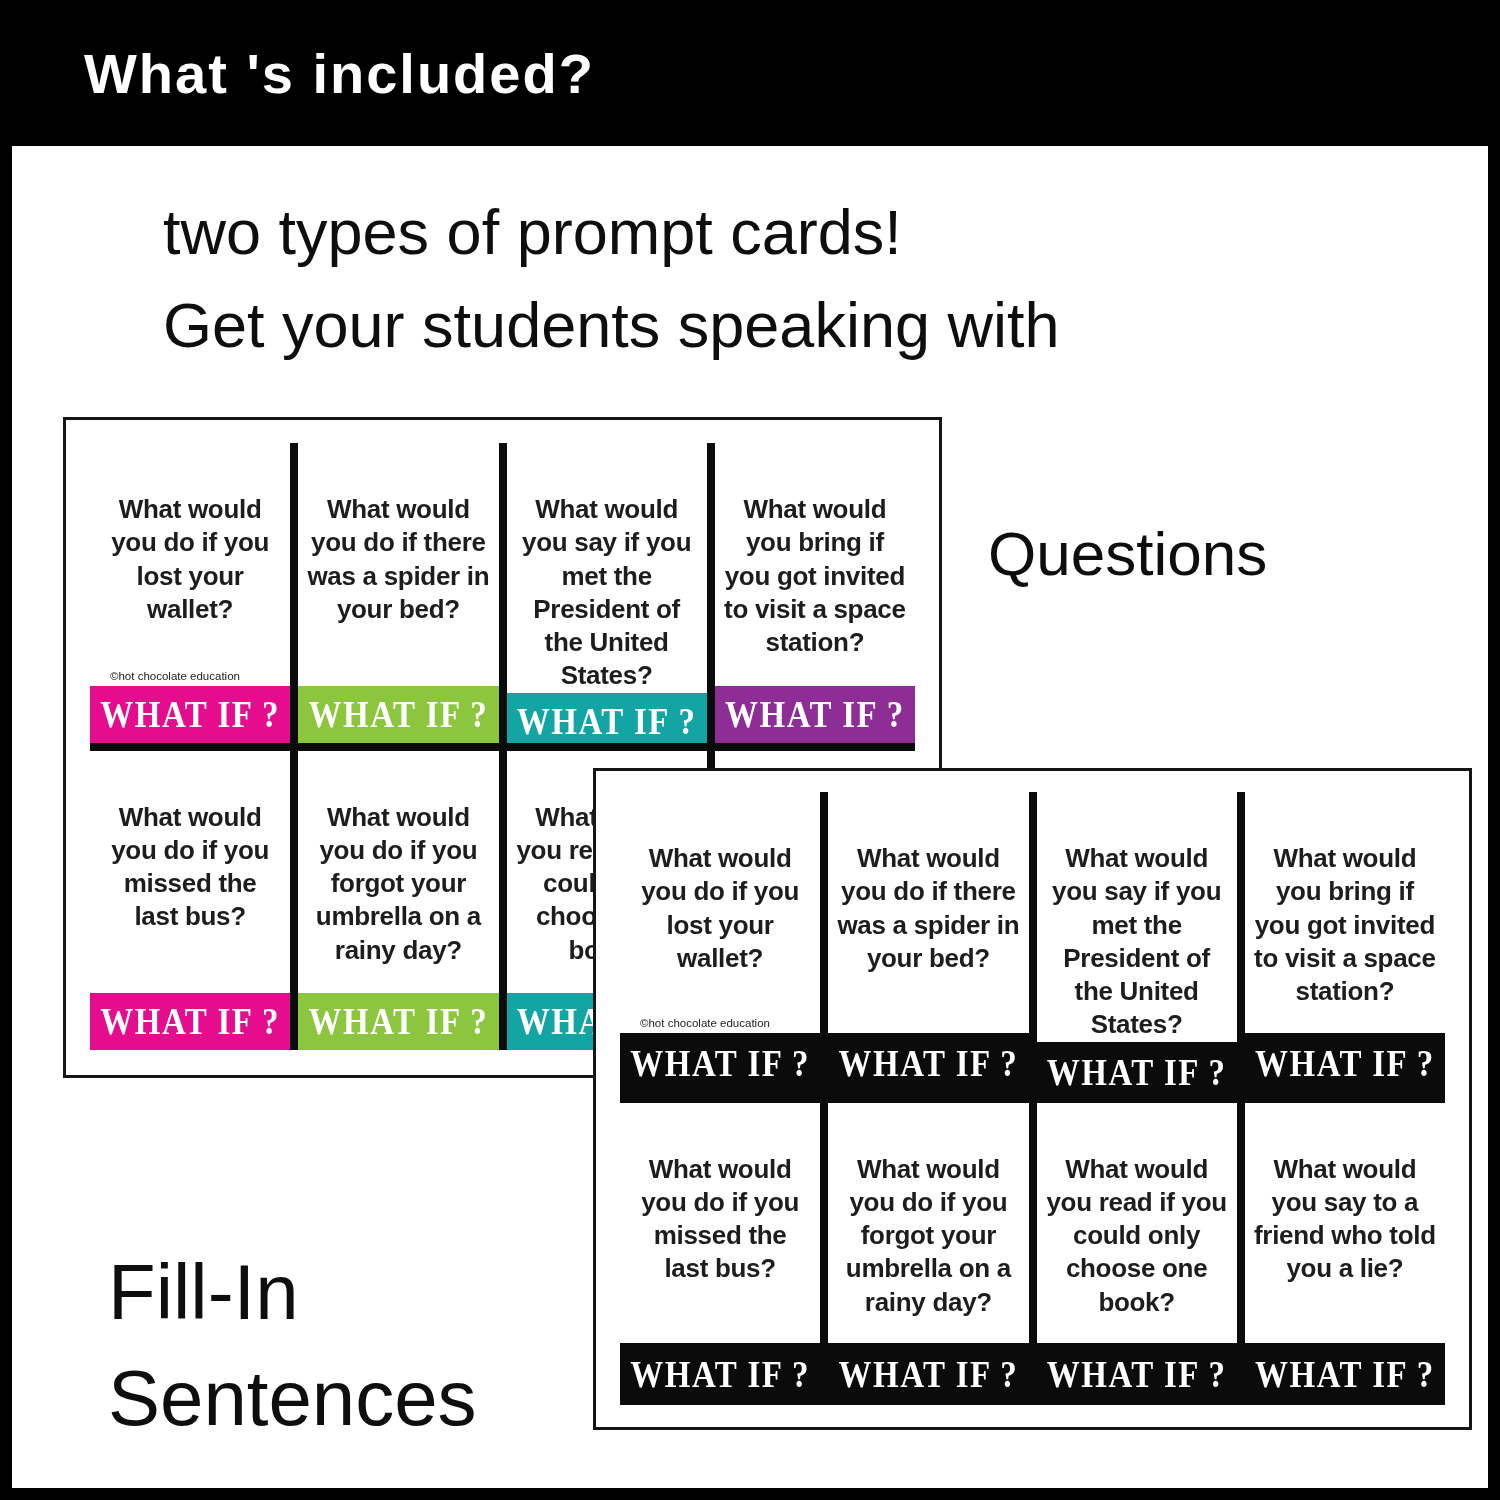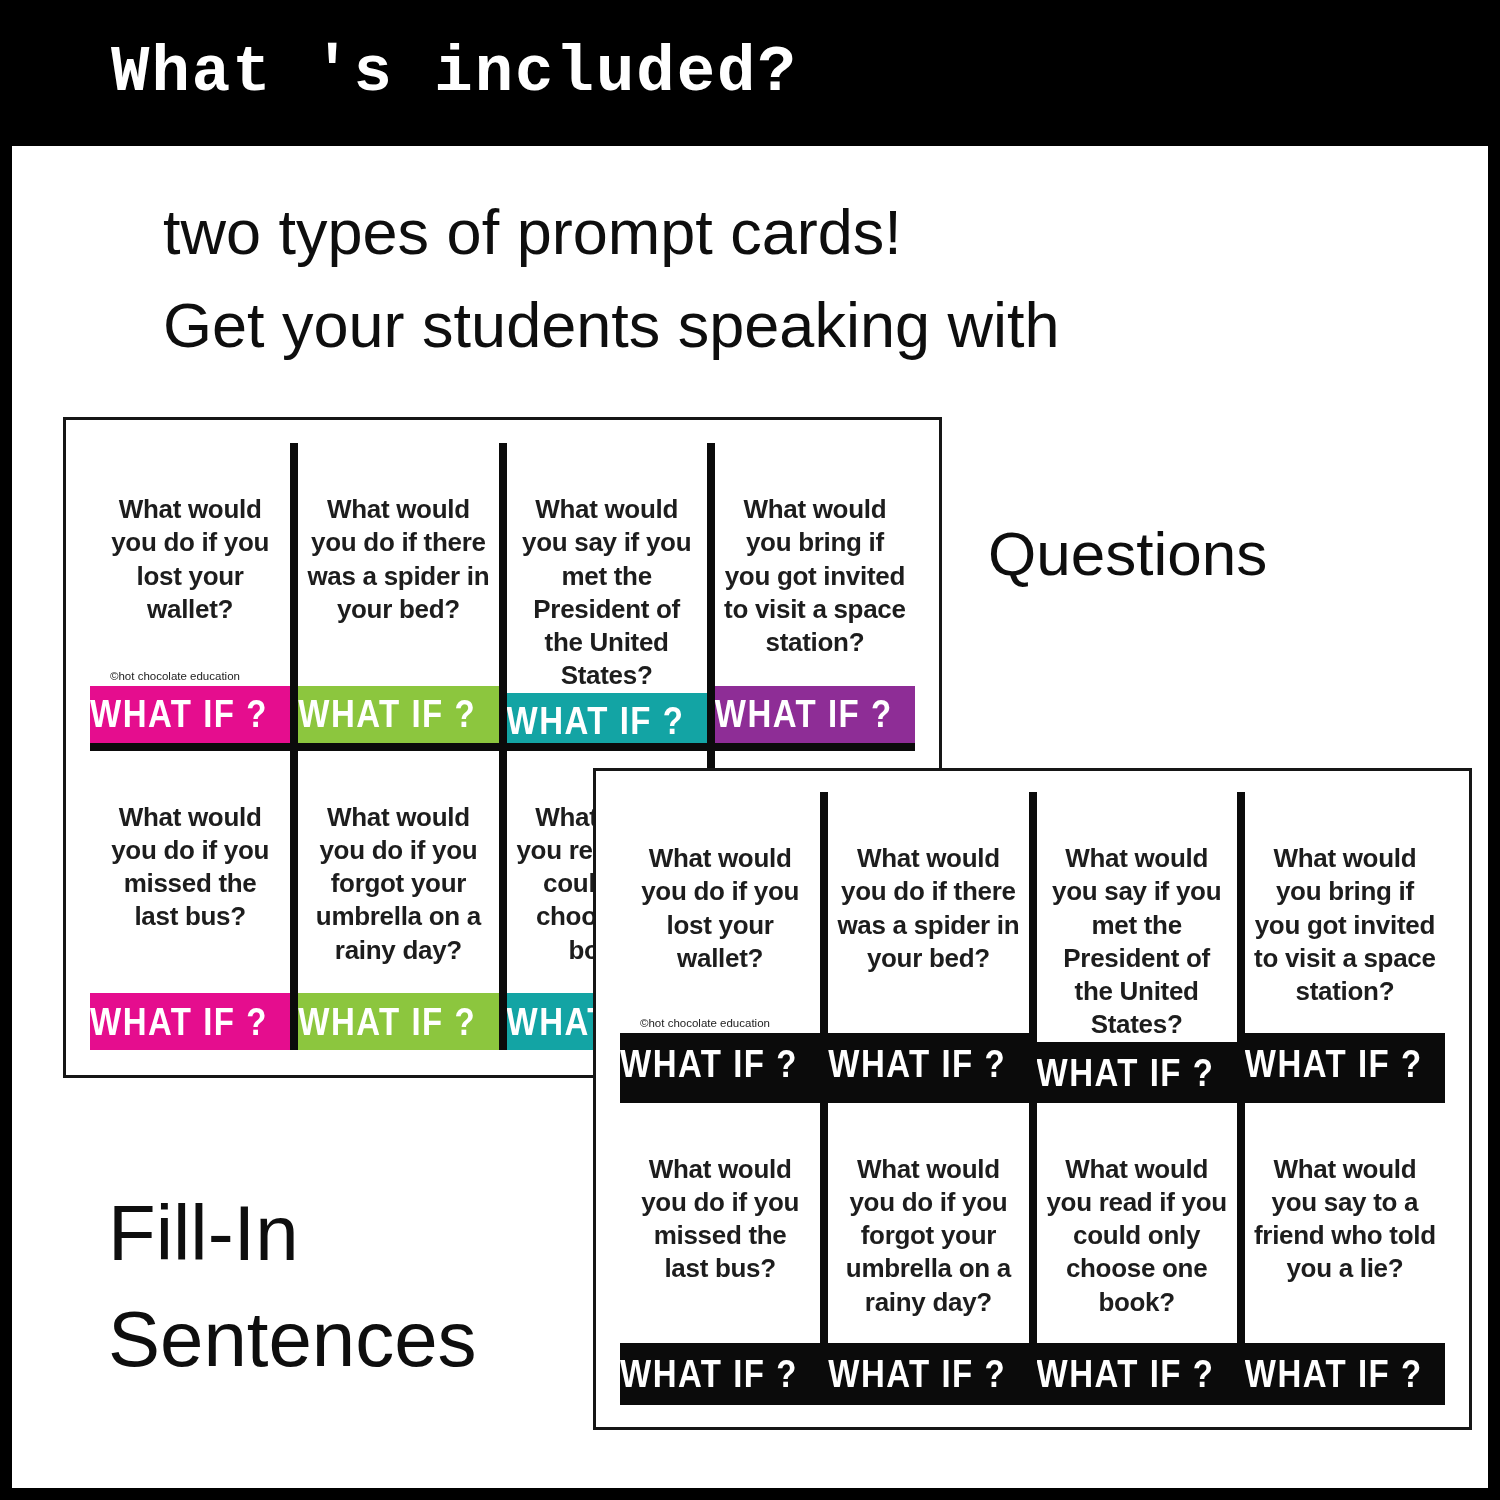--- a/index.html
+++ b/index.html
@@ -6,41 +6,41 @@
   .page{
     position:relative;width:1500px;height:1500px;overflow:hidden;
     background:#ffffff;font-family:"Liberation Sans",sans-serif;
   }
   
   .header{
     position:absolute;left:0;top:0;width:1500px;height:146px;
     background:#000000;display:flex;align-items:center;
   }
   .header-title{
-    margin-left:111px;color:#ffffff;
-    font-family:Liberation Mono, monospace;
-    font-weight:bold;font-size:64px;letter-spacing:2px;white-space:nowrap;
+    margin-left:84px;color:#ffffff;
+    font-family:Liberation Sans, sans-serif;
+    font-weight:bold;font-size:56px;letter-spacing:2px;white-space:nowrap;
   }
   
   .border-left{position:absolute;left:0;top:146px;width:12px;height:1354px;background:#000000;}
   .border-right{position:absolute;right:0;top:146px;width:12px;height:1354px;background:#000000;}
   .border-bottom{position:absolute;left:0;top:1488px;width:1500px;height:12px;background:#000000;}
   
   .intro{
     position:absolute;left:163px;top:186px;
     font-size:63px;font-weight:300;color:#0e0e0e;line-height:1.48;
     letter-spacing:0px;
   }
   
   .label-questions{
     position:absolute;left:988px;top:518px;
     font-size:62px;font-weight:300;color:#0e0e0e;white-space:nowrap;
   }
   .label-fillin{
-    position:absolute;left:108px;top:1180px;
+    position:absolute;left:108px;top:1239px;
     font-size:78px;font-weight:300;color:#0e0e0e;line-height:1.36;
   }
   
   .sheet{
     position:absolute;background:#ffffff;border:3px solid #161616;box-sizing:border-box;
   }
   .sheet-questions{left:63px;top:417px;width:879px;height:661px;z-index:1;}
   .sheet-fillin{left:593px;top:768px;width:879px;height:662px;z-index:2;}
   .cards-grid{
     position:absolute;background:#0b0b0b;box-sizing:border-box;
@@ -52,21 +52,21 @@
   .card{
     background:#ffffff;display:flex;flex-direction:column;position:relative;overflow:hidden;
   }
   .card-body{
     flex:1;position:relative;text-align:center;
     padding:50px 6px 0 6px;
     font-size:26px;font-weight:600;line-height:1.28;color:#1d1d1d;
     white-space:pre-line;letter-spacing:-0.3px;
   }
   .card-footer{
-    height:57px;flex:0 0 auto;display:flex;align-items:center;justify-content:flex-start;
+    height:57px;flex:0 0 auto;display:flex;align-items:center;justify-content:center;font-family:Liberation Serif, serif;
   }
   .sheet-fillin .card-footer{height:62px;}
   .footer-text{
     color:#ffffff;font-size:33px;font-weight:bold;letter-spacing:1.5px;
     transform:scaleY(1.18);white-space:nowrap;
   }
   .copyright{
     position:absolute;left:20px;bottom:3px;
     font-size:11.5px;font-weight:500;letter-spacing:0;color:#222222;
     white-space:nowrap;line-height:1;

